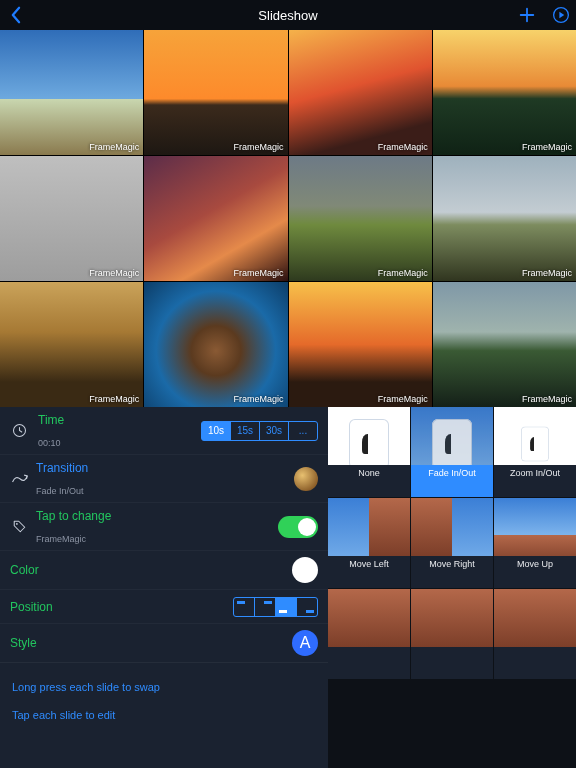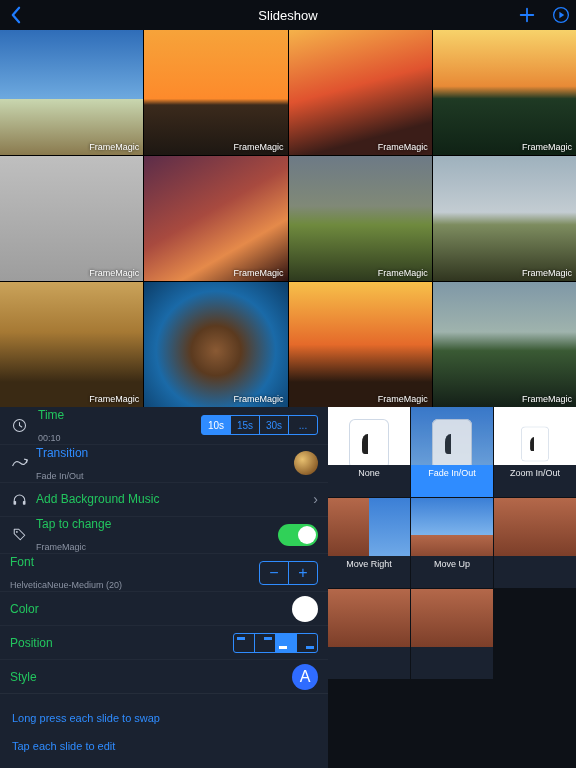--- a/index.html
+++ b/index.html
@@ -157,58 +157,35 @@
             <path d="M17 2l4 1-1 4" stroke="currentColor" fill="none" stroke-width="1.4"></path>
           </svg>
       </div>
       <div class="rlabel">
         <div class="main blue">Transition</div>
         <div class="sub">Fade In/Out</div>
       </div>
       <div class="previewdot"></div>
     </div>
 
-    <div class="row">
-      <div class="ricon">
-        <svg viewBox="0 0 20 20" width="15" height="15">
-            <path d="M3 13v-2a7 7 0 0114 0v2" stroke="currentColor" fill="none" stroke-width="1.4"></path>
-            <rect x="2" y="12" width="3.5" height="5" rx="1" fill="currentColor"></rect>
-            <rect x="14.5" y="12" width="3.5" height="5" rx="1" fill="currentColor"></rect>
-          </svg>
-      </div>
-      <div class="rlabel">
-          <div class="main">Add Background Music</div>
-        </div>
-      <div class="chev">›</div>
-    </div>
 
     <div class="row">
       <div class="ricon">
         <svg viewBox="0 0 20 20" width="15" height="15">
             <path d="M3 3h6l8 8-6 6-8-8z" stroke="currentColor" fill="none" stroke-width="1.4" stroke-linejoin="round"></path>
             <circle cx="6.5" cy="6.5" r="1.2" fill="currentColor"></circle>
           </svg>
       </div>
       <div class="rlabel">
         <div class="main">Tap to change</div>
         <div class="sub">FrameMagic</div>
       </div>
       <div class="switch"></div>
     </div>
 
-    <div class="row">
-      <div class="rlabel">
-        <div class="main">Font</div>
-        <div class="sub">HelveticaNeue-Medium (20)</div>
-      </div>
-      <div class="stepper">
-        <div>−</div>
-        <div>+</div>
-      </div>
-    </div>
 
     <div class="row">
       <div class="rlabel">
           <div class="main">Color</div>
         </div>
       <div class="colordot"></div>
     </div>
 
     <div class="row">
       <div class="rlabel">
@@ -266,20 +243,29 @@
       <div class="timg" style="background:#fff">
           <div class="bird" style="transform:scale(.7)">
             <div class="stork"></div>
           </div>
         </div>
       <div class="tlab">Zoom In/Out</div>
     </div>
     <div class="tcell">
       <div class="timg">
           <div class="halves">
+            <div class="sky"></div>
+            <div class="rock"></div>
+          </div>
+        </div>
+      <div class="tlab">Move Left</div>
+    </div>
+    <div class="tcell">
+      <div class="timg">
+          <div class="halves">
             <div class="rock"></div>
             <div class="sky"></div>
           </div>
         </div>
       <div class="tlab">Move Right</div>
     </div>
     <div class="tcell">
       <div class="timg" style="flex-direction:column">
           <div class="halves" style="flex-direction:column">
             <div class="sky"></div>

